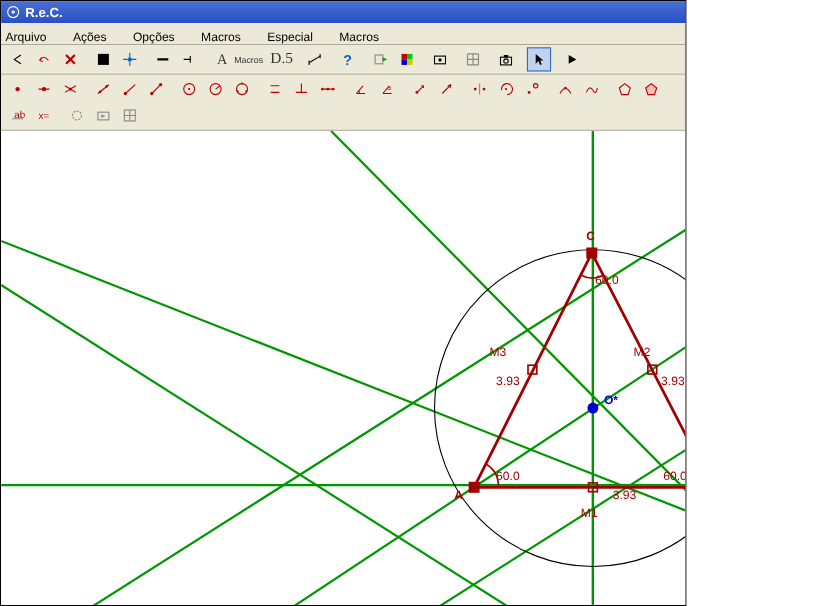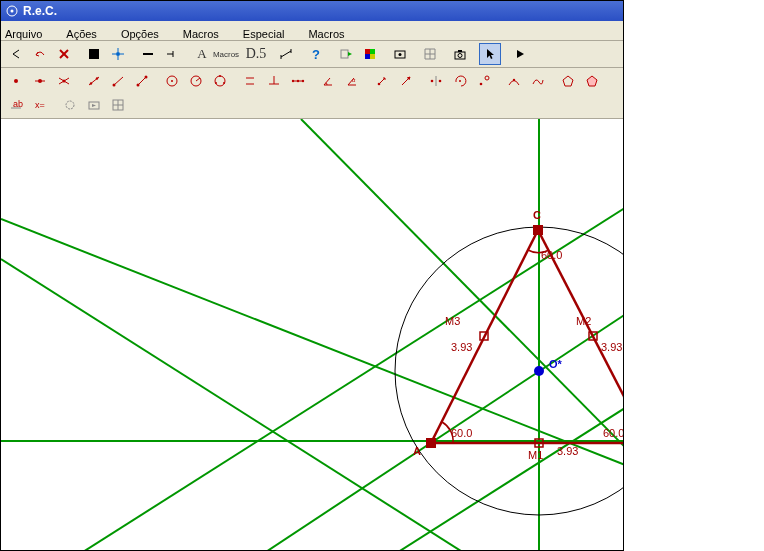--- a/index.html
+++ b/index.html
@@ -383,21 +383,21 @@
         <rect x="532" y="106" width="10" height="10"></rect>
       </g>
 
       <circle cx="538" cy="252" r="5" fill="#0000d0"></circle>
     </svg>
 
     <div style="position:absolute;left:532px;top:90px;color:#a00000;font-weight:bold">C</div>
     <div style="position:absolute;left:412px;top:326px;color:#a00000;font-weight:bold">A</div>
     <div style="position:absolute;left:658px;top:328px;color:#a00000;font-weight:bold">B</div>
     <div style="position:absolute;left:548px;top:239px;color:#0000d0;font-weight:bold">O*</div>
-    <div style="position:absolute;left:527px;top:330px;color:#a00000">M1</div>
+    <div style="position:absolute;left:527px;top:342px;color:#a00000">M1</div>
     <div style="position:absolute;left:575px;top:196px;color:#a00000">M2</div>
     <div style="position:absolute;left:444px;top:196px;color:#a00000">M3</div>
 
     <div style="position:absolute;left:450px;top:308px;color:#a00000">60.0</div>
     <div style="position:absolute;left:602px;top:308px;color:#a00000">60.0</div>
     <div style="position:absolute;left:540px;top:130px;color:#a00000">60.0</div>
 
     <div style="position:absolute;left:450px;top:222px;color:#a00000">3.93</div>
     <div style="position:absolute;left:600px;top:222px;color:#a00000">3.93</div>
     <div style="position:absolute;left:556px;top:326px;color:#a00000">3.93</div>

